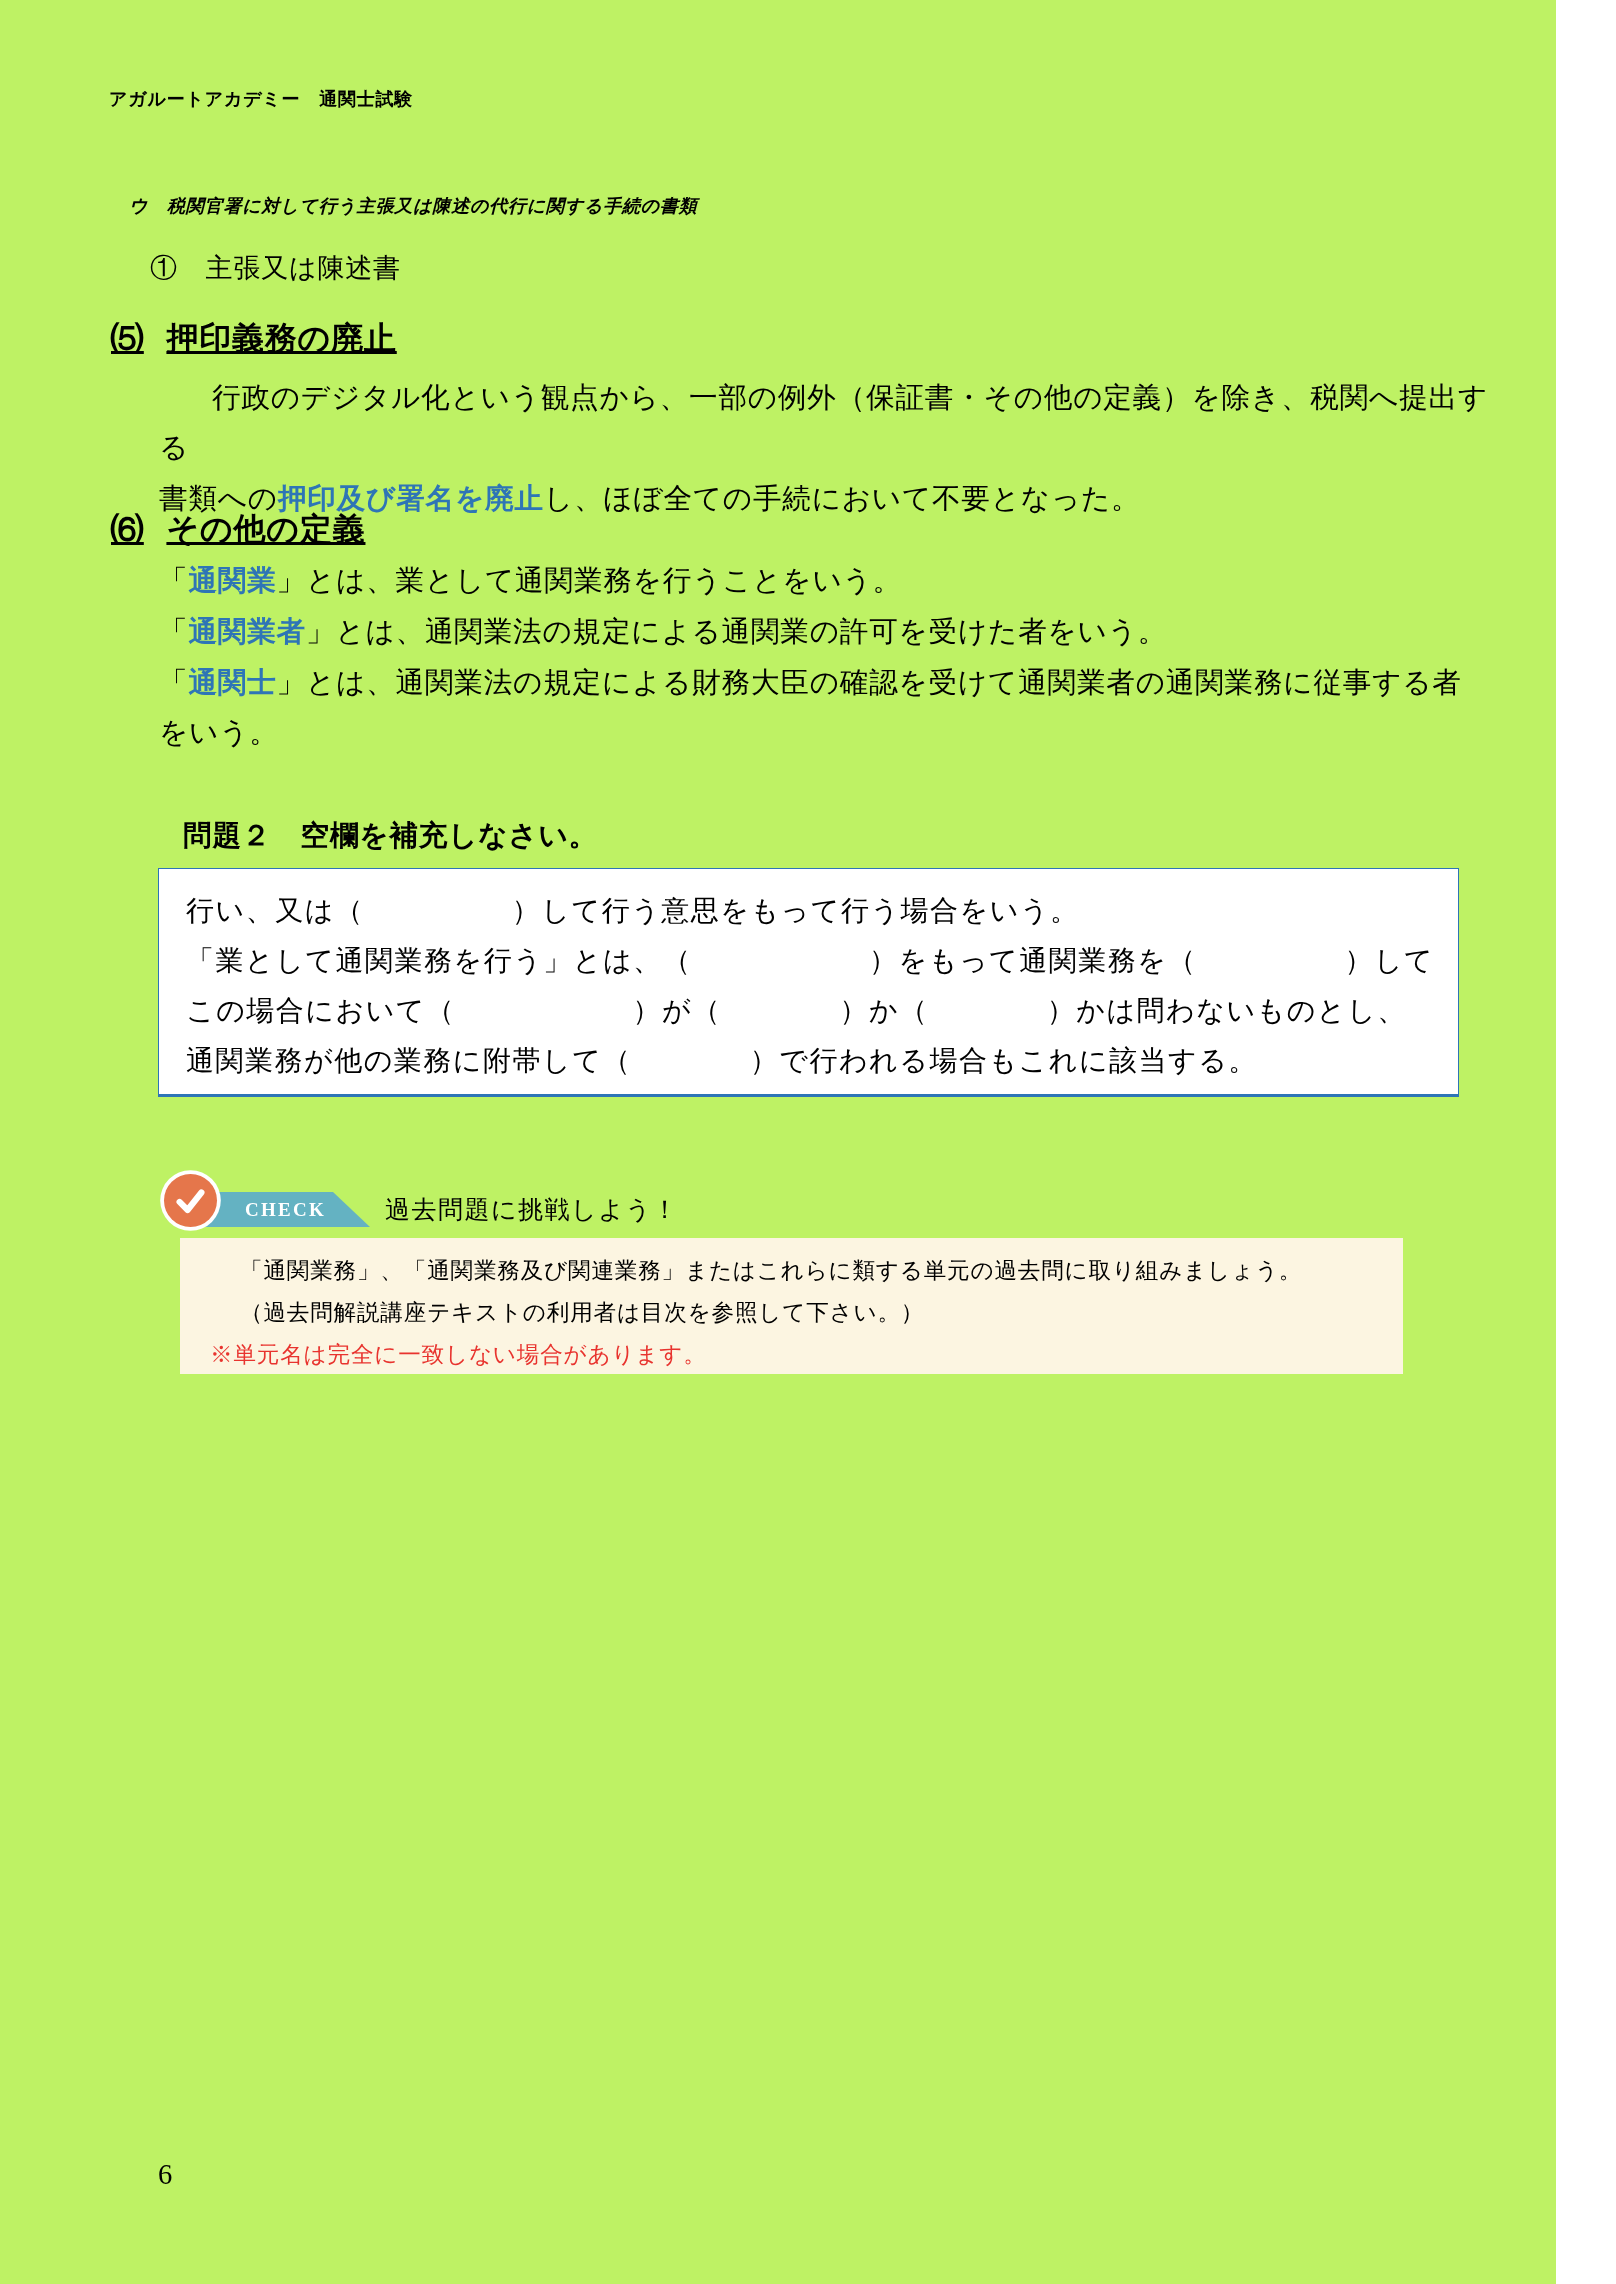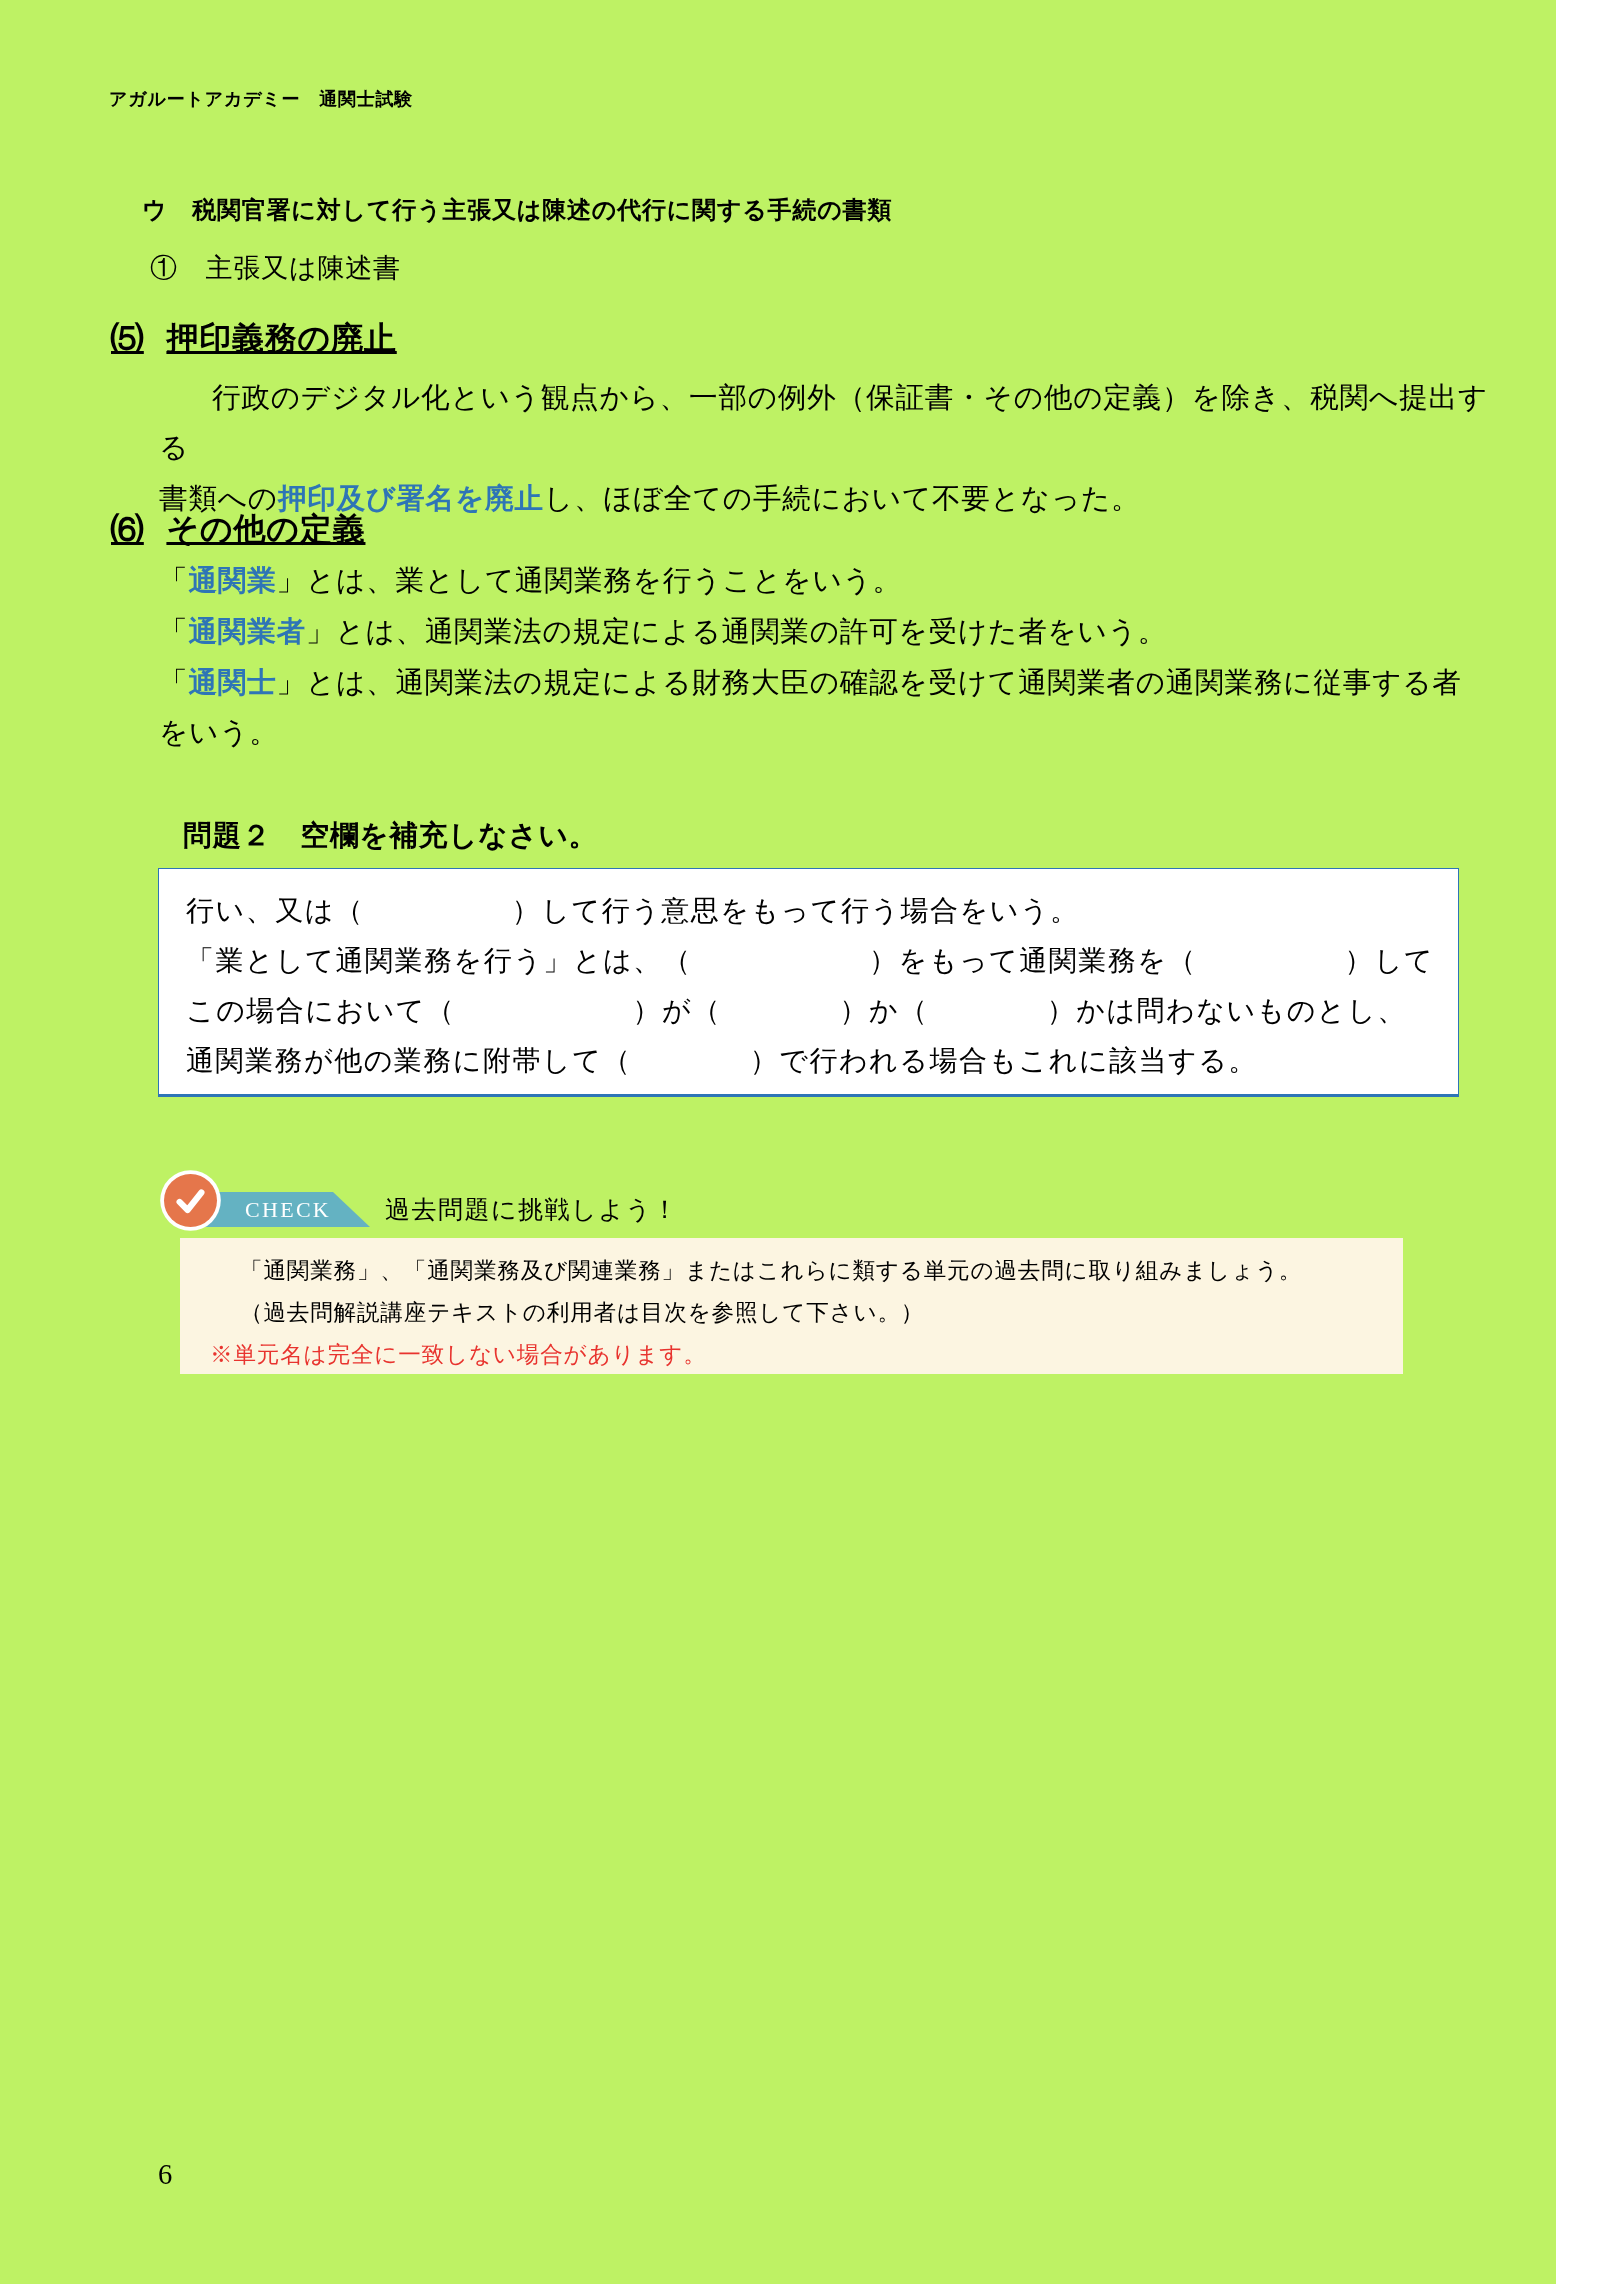--- a/index.html
+++ b/index.html
@@ -13,22 +13,22 @@
   }
   .gothic{font-family:"Liberation Sans", sans-serif;}
   .mincho{font-family:"Liberation Serif", serif;}
 
   .header{
     position:absolute;left:109px;top:87px;
     font-size:18px;font-weight:700;letter-spacing:0.8px;
   }
 
   .heading-u{
-    position:absolute;left:142px;top:194px;
-    font-size:24px;font-weight:700;letter-spacing:0.8px;
+    position:absolute;left:129px;top:194px;
+    font-size:18px;font-weight:700;letter-spacing:0.8px;font-style:italic;
   }
   .sub-item1{
     position:absolute;left:150px;top:250px;
     font-size:27px;letter-spacing:0.8px;
   }
 
   .sec-heading{
     position:absolute;left:111px;
     font-size:32px;font-weight:700;letter-spacing:0.8px;text-decoration:underline;
   }
@@ -76,21 +76,21 @@
     position:absolute;left:203px;top:1192px;
     width:167px;height:35px;
     background:#64B2C2;
     clip-path:polygon(0 0,130px 0,167px 100%,0 100%);
     z-index:1;
   }
   .check-banner .check-label{
     display:block;
     padding-left:42px;
     line-height:35px;
-    color:#fff;font-size:22px;font-weight:400;letter-spacing:2.3px;
+    color:#fff;font-size:19px;font-weight:700;letter-spacing:2.3px;
   }
   .check-circle{
     position:absolute;left:164px;top:1174px;
     width:53px;height:53px;border-radius:50%;
     background:#E5764B;
     box-shadow:0 0 0 3.8px #ffffff;
     z-index:2;
     display:flex;align-items:center;justify-content:center;
   }
   .check-circle svg{width:35px;height:35px;}

